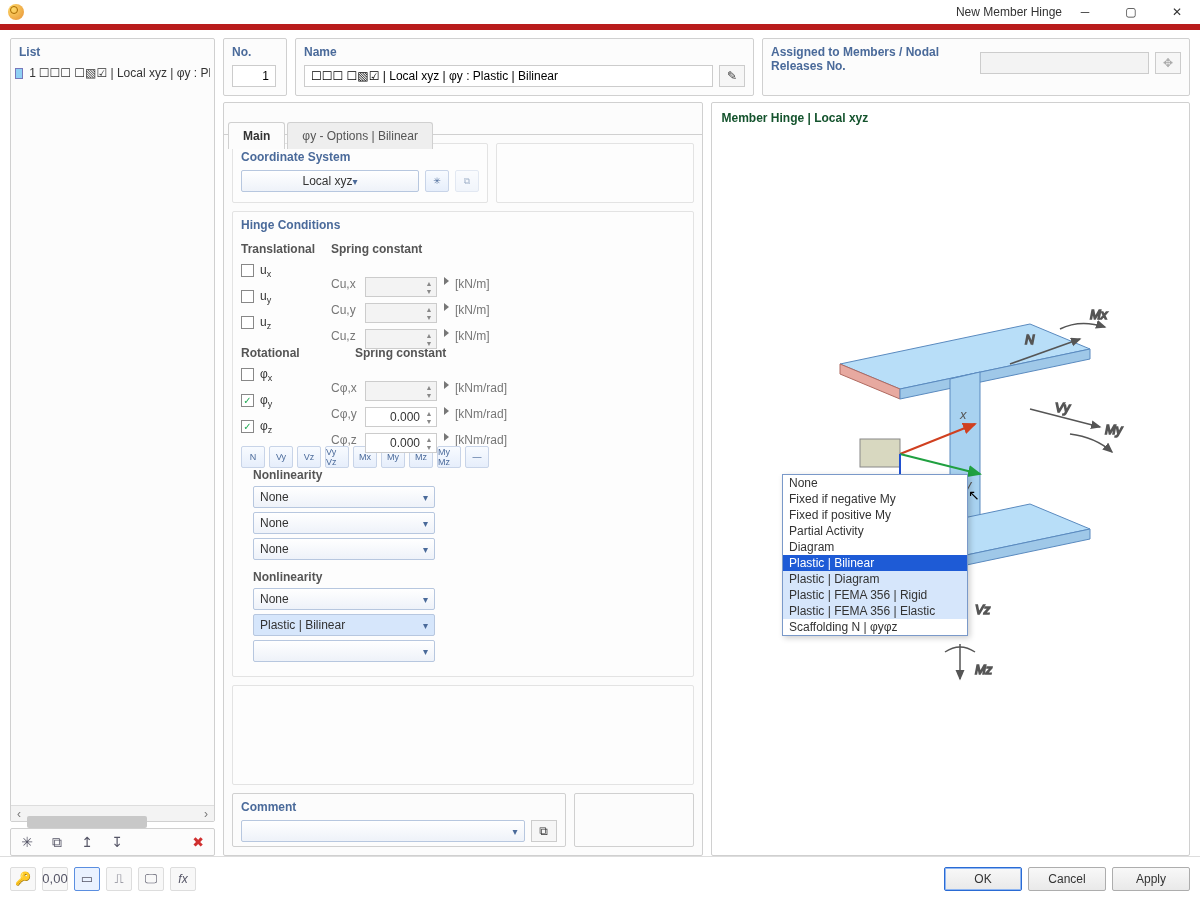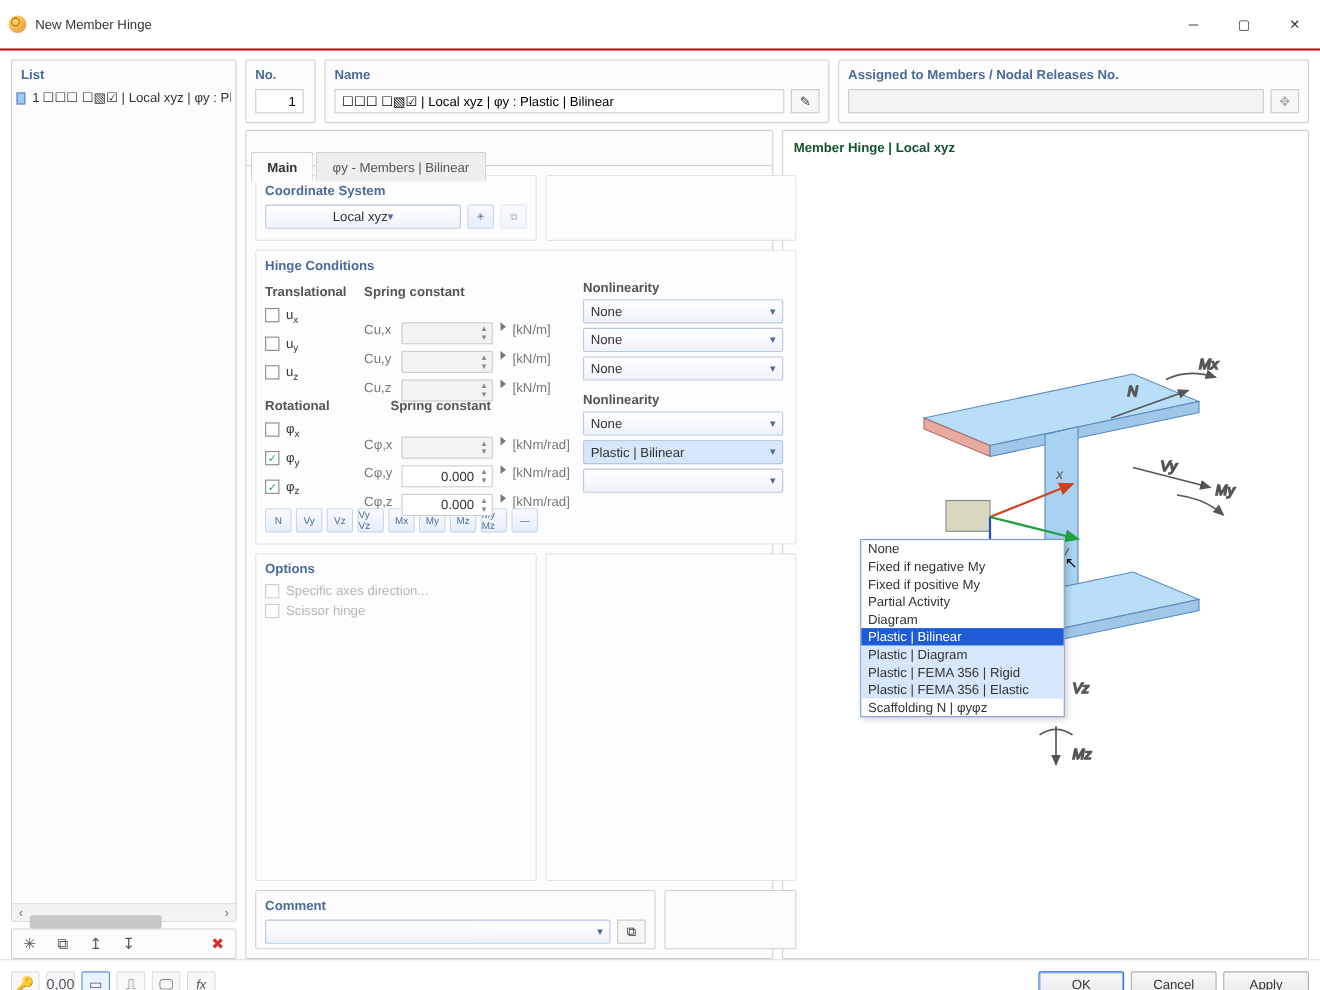--- a/index.html
+++ b/index.html
@@ -1,38 +1,38 @@
 <!DOCTYPE html>
 <html><head>
 <meta charset="utf-8">
 <style>
 * { box-sizing: border-box; font-family: "Segoe UI", Tahoma, sans-serif; font-size: 12px; }
 body { margin: 0; background: #fff; color: #333; user-select: none; }
-.titlebar { height: 46px; display: flex; align-items: center; border-bottom: 2px solid #b91c1c; }
+.titlebar { height: 30px; display: flex; align-items: center; border-bottom: 6px solid #b91c1c; text-align: right; }
 .titlebar-icon { width: 16px; height: 16px; margin: 0 8px; background: radial-gradient(circle at 30% 30%, #ffd966, #e69138); border-radius: 50%; position: relative; }
 .titlebar-icon::after { content:""; position:absolute; width:6px; height:6px; border:1.5px solid #a86a00; border-radius:50%; top:2px; left:2px; }
 .titlebar-title { flex: 1; }
 .winbtn { width: 46px; height: 30px; display: flex; align-items: center; justify-content: center; color: #333; }
 .content { padding: 8px 10px 0 10px; display: flex; gap: 8px; height: 826px; }
 .panel { border: 1px solid #d0d0d0; border-radius: 2px; background: #fcfcfc; }
 .panel-header { color: #4a6a9a; font-weight: 600; padding: 6px 8px; }
 .left-col { width: 205px; display: flex; flex-direction: column; gap: 6px; }
 .list-panel { flex: 1; display: flex; flex-direction: column; }
 .list-row { display: flex; align-items: center; padding: 1px 4px; white-space: nowrap; overflow: hidden; }
 .list-swatch { width: 11px; height: 11px; background: #8fd0f4; margin-right: 6px; border: 1px solid #77b; }
 .scroll-h { height: 16px; background: #f3f3f3; border-top: 1px solid #ddd; display: flex; align-items: center; }
 .scroll-arrow { width: 16px; height: 16px; display:flex; align-items:center; justify-content:center; color:#777; }
 .scroll-track { flex:1; position: relative; }
 .scroll-thumb { position:absolute; left:0; width:70%; top:2px; height:12px; background:#c8c8c8; border-radius:2px; }
 .left-toolbar { height: 28px; display: flex; align-items: center; gap: 6px; padding: 0 4px; }
 .tbtn { width: 24px; height: 24px; border: 1px solid transparent; border-radius: 2px; display:flex; align-items:center; justify-content:center; font-size:14px; color:#556; }
 .top-row { display: flex; gap: 8px; }
 .no-panel { width: 64px; }
 .name-panel { flex: 1; display:flex; flex-direction:column; }
-.assigned-panel { width: 428px; display:flex; flex-direction:column; }
+.assigned-panel { width: 428px; display:flex; flex-direction:row; }
 .field-row { padding: 0 8px 8px 8px; display: flex; gap: 6px; align-items:center; }
 .num-input { width: 44px; height: 22px; text-align: right; padding: 2px 6px; border: 1px solid #ccc; background: #fff; }
 .name-input { flex:1; height: 22px; padding: 2px 6px; border: 1px solid #ccc; background: #fff; }
 .pencil-btn { width: 26px; height: 22px; border:1px solid #ccc; background:#f6f6f6; display:flex; align-items:center; justify-content:center; }
 .tabs-panel { flex:1; display:flex; flex-direction:column; position: relative; }
 .tabs-strip { display:flex; padding: 4px 4px 0 4px; }
 .tab { padding: 6px 14px; border: 1px solid #d0d0d0; border-bottom: none; background: #eeeeee; color:#555; border-radius: 3px 3px 0 0; margin-right: 2px; position:relative; top:15px; }
 .tab.active { background: #fcfcfc; font-weight:600; color:#333; }
 .tab-body { flex:1; border-top: 1px solid #d0d0d0; display:flex; gap:8px; padding: 8px; }
 .group { border: 1px solid #e3e3e3; border-radius: 2px; padding: 6px 8px 10px 8px; background:#fdfdfd; }
@@ -43,21 +43,21 @@
 .cond-header { display:flex; font-weight:600; color:#555; margin: 4px 0 2px 0; }
 .cond-header .c1 { width: 90px; }
 .cond-header .c2 { flex:1; }
 .cond-row { display:flex; align-items:center; height: 26px; }
 .cond-row .c1 { width: 90px; display:flex; align-items:center; gap:6px; }
 .chk { width:13px; height:13px; border:1px solid #888; background:#fff; display:inline-flex; align-items:center; justify-content:center; font-size:10px; color:#2a5; }
 .symlbl { font-family: "Segoe UI", sans-serif; }
 .symlbl sub { font-size: 9px; }
 .sconst { display:flex; gap:4px;margin-top:32px; }
 .sconst-label { width: 30px; color:#777; }
-.spin { width: 83px; height: 20px; border:1px solid #ccc; background:#f3f3f3; display:flex; align-items:center; justify-content:flex-end; padding:0 16px 0 4px; position:relative; color:#888; }
+.spin { width: 72px; height: 20px; border:1px solid #ccc; background:#f3f3f3; display:flex; align-items:center; justify-content:flex-end; padding:0 16px 0 4px; position:relative; color:#888; }
 .spin.enabled { background:#fff; color:#333; }
 .spin-btns { position:absolute; right:1px; top:1px; bottom:1px; width:12px; display:flex; flex-direction:column; }
 .spin-b { flex:1; font-size:7px; display:flex; align-items:center; justify-content:center; color:#888; }
 .tri { width:0; height:0; border-top:4px solid transparent; border-bottom:4px solid transparent; border-left:5px solid #777; margin-left:3px; }
 .unit { color:#777; margin-left: 2px; }
 .nonlin-col { width: 185px; margin-left: 12px; }
 .nl-header { font-weight:600; color:#555; margin-bottom: 4px; }
 .btn-strip { display:flex; gap:4px; margin-top:6px; }
 .mini { width:24px; height:22px; border:1px solid #c8d4e8; background:linear-gradient(#f8fbff,#e6eefb); border-radius:2px; display:flex; align-items:center; justify-content:center; font-size:9px; color:#4a6a9a; }
 .disabled-check { color:#b5b5b5; }
@@ -145,21 +145,21 @@
           <div class="pencil-btn" style="color:#aaa;">✥</div>
         </div>
       </div>
     </div>
 
     <div style="flex:1; display:flex; gap:8px; min-height:0;">
 
       <div class="panel tabs-panel" style="flex:1; min-width:0;">
         <div class="tabs-strip">
           <div class="tab active">Main</div>
-          <div class="tab">φy - Members | Bilinear</div>
+          <div class="tab">φy - Options | Bilinear</div>
         </div>
         <div class="tab-body">
           <div style="display:flex; flex-direction:column; gap:8px; flex:1;">
             <div style="display:flex; gap:8px;">
 
               <div class="group" style="width:256px;">
                 <div class="group-title">Coordinate System</div>
                 <div style="display:flex; gap:6px; align-items:center;">
                   <div class="combo small">
                     <span>Local xyz</span>
@@ -168,21 +168,21 @@
                   <div class="mini">✳</div>
                   <div class="mini" style="opacity:.5;">⧉</div>
                 </div>
               </div>
               <div class="group" style="flex:1;"></div>
             </div>
 
             <div class="group" style="position:relative;">
               <div class="group-title">Hinge Conditions</div>
 
-              <div style="display:flex;">
+              <div style="display:flex;flex-direction:column;">
                 <div style="flex:1;">
                   <div class="cond-header">
                     <div class="c1">Translational</div>
                     <div class="c2">Spring constant</div>
                   </div>
                   <div id="trows">
                       <div class="cond-row">
     <div class="c1">
       <span class="chk"></span>
       <span class="symlbl">u<sub>x</sub></span>
@@ -341,31 +341,20 @@
                       <div class="combo" style="width:182px; margin-bottom:4px; ">
     <span></span>
     <span class="chev">▾</span>
   </div>
                     </div>
                 </div>
               </div>
             </div>
 
             <div style="display:flex; gap:8px; flex:1;">
-              <div class="group" style="width:256px;">
-                <div class="group-title">Options</div>
-                <div style="display:flex; align-items:center; gap:6px; margin:4px 0;" class="disabled-check">
-                  <span class="chk" style="border-color:#ccc;"></span>
-                  <span>Specific axes direction...</span>
-                </div>
-                <div style="display:flex; align-items:center; gap:6px; margin:4px 0;" class="disabled-check">
-                  <span class="chk" style="border-color:#ccc;"></span>
-                  <span>Scissor hinge</span>
-                </div>
-              </div>
               <div class="group" style="flex:1;"></div>
             </div>
 
             <div style="display:flex; gap:8px;">
               <div class="panel comment-panel" style="flex:1;">
                 <div class="panel-header">Comment</div>
                 <div class="comment-body">
                   <div class="combo" style="flex:1;">
                     <span></span>
                     <span class="chev">▾</span>

